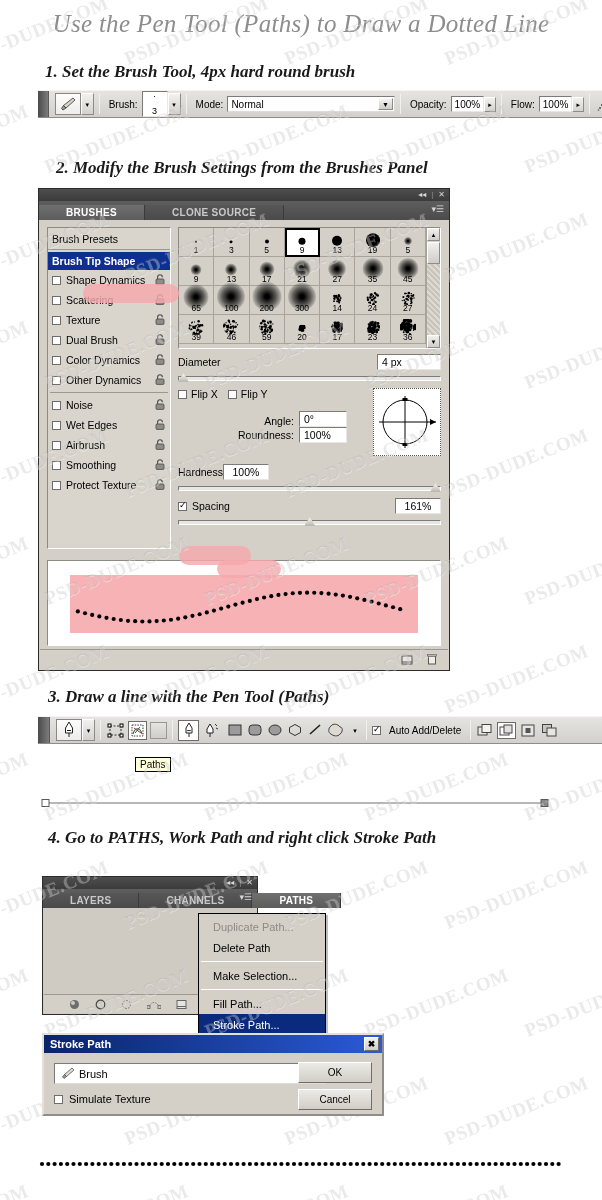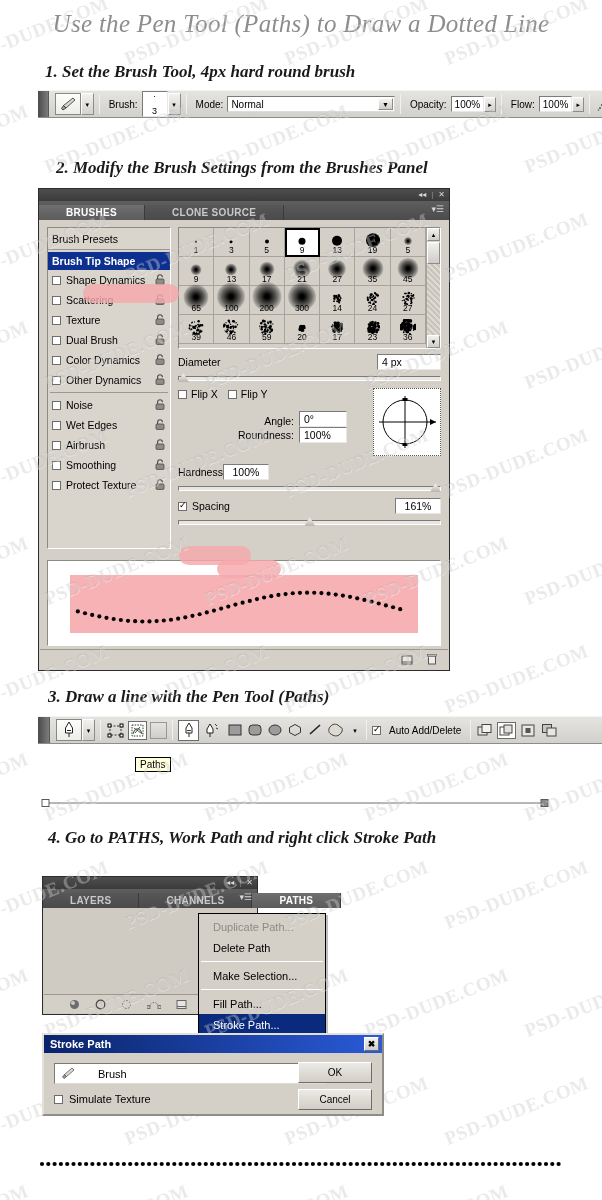--- a/index.html
+++ b/index.html
@@ -1379,21 +1379,21 @@
       <div class="mi hl">Stroke Path...</div>
     </div>
 </div>
 
 <div class="dlg" style="left:42px; top:1033px; width:342px; height:83px;">
   <div class="dlg-title">
     <span>Stroke Path</span>
     <span class="dlg-x">✖</span>
   </div>
   <div style="position:relative;height:63px;padding:10px;">
-    <div class="combo" style="width:272px;height:21px;gap:23px;padding-left:6px;">
+    <div class="combo" style="width:272px;height:21px;gap:4px;padding-left:6px;">
       <span>
         <svg width="14" height="13" viewBox="0 0 14 13">
             <path d="M11 1 L13 3 L5.5 9.5 L3.5 7.5 Z" fill="#dedad2" stroke="#444" stroke-width=".7"></path>
             <path d="M3.5 7.5 L5.5 9.5 L3 11.5 L1.5 10 Z" fill="#9b9b9b" stroke="#444" stroke-width=".7"></path>
           </svg>
       </span>
       <span style="font-size:11px;">Brush</span>
       <span class="dd" style="width:18px;">▼</span>
     </div>
     <div style="display:flex;gap:6px;align-items:center;margin-top:9px;">

